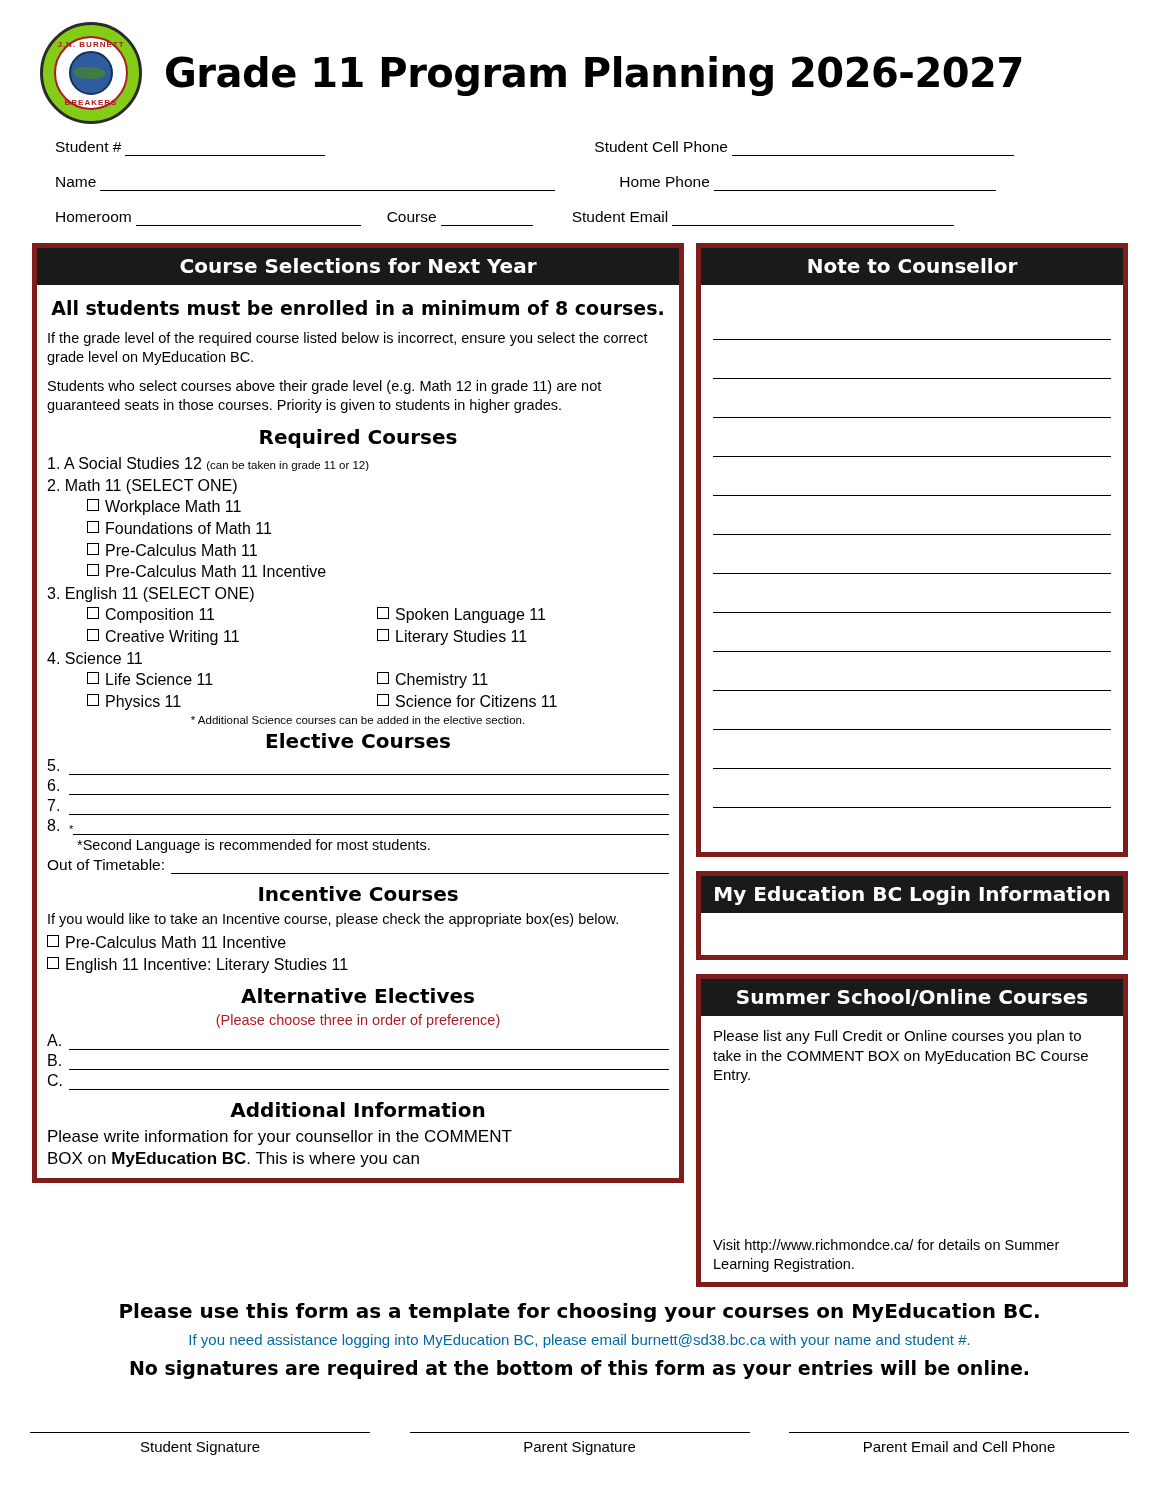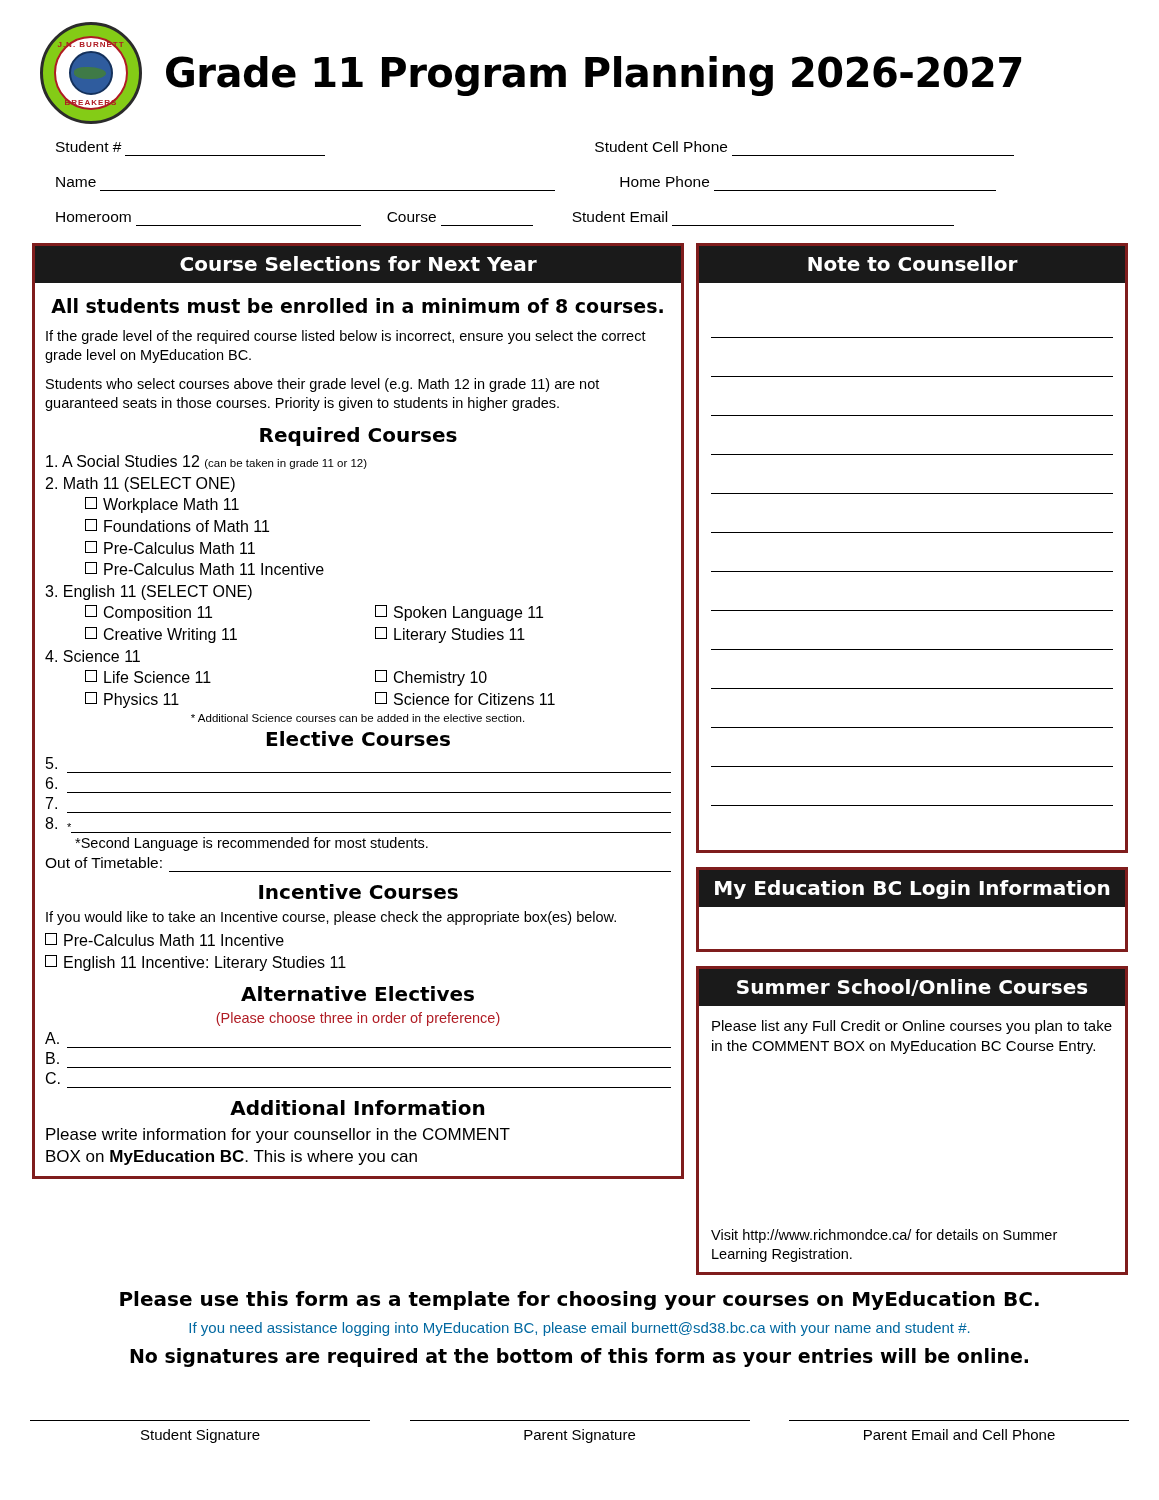--- a/index.html
+++ b/index.html
@@ -104,21 +104,21 @@
   .main {
     display: flex;
     padding: 0 32px;
     margin-top: 2px;
     align-items: flex-start;
   }
   .col-left { width: 652px; flex: none; }
   .col-right { width: 432px; flex: none; margin-left: 12px; }
 
   .panel {
-    border: 3px solid #7f1d1d;
+    border: 5px solid #7f1d1d;
     box-sizing: border-box;
   }
   .panel-title {
     background: #1a1a1a;
     color: #fff;
     text-align: center;
     font-weight: bold;
     font-size: 20px;
     padding: 6px 0 7px;
     font-family: "DejaVu Sans", sans-serif;
@@ -348,21 +348,21 @@
               </div>
             </div>
 
             <div>4. Science 11</div>
             <div class="indent two-col">
               <div class="c1">
                 <div><span class="chk"></span><span>Life Science 11</span></div>
                 <div><span class="chk"></span><span>Physics 11</span></div>
               </div>
               <div class="c2">
-                <div><span class="chk"></span><span>Chemistry 10</span></div>
+                <div><span class="chk"></span><span>Chemistry 11</span></div>
                 <div><span class="chk"></span><span>Science for Citizens 11</span></div>
               </div>
             </div>
             <div class="center-note">* Additional Science courses can be added in the elective section.</div>
           </div>
 
           <h2 class="section" style="margin-top:0">Elective Courses</h2>
           <div>
             <div class="numline">
                 <span class="lbl">5.</span>

